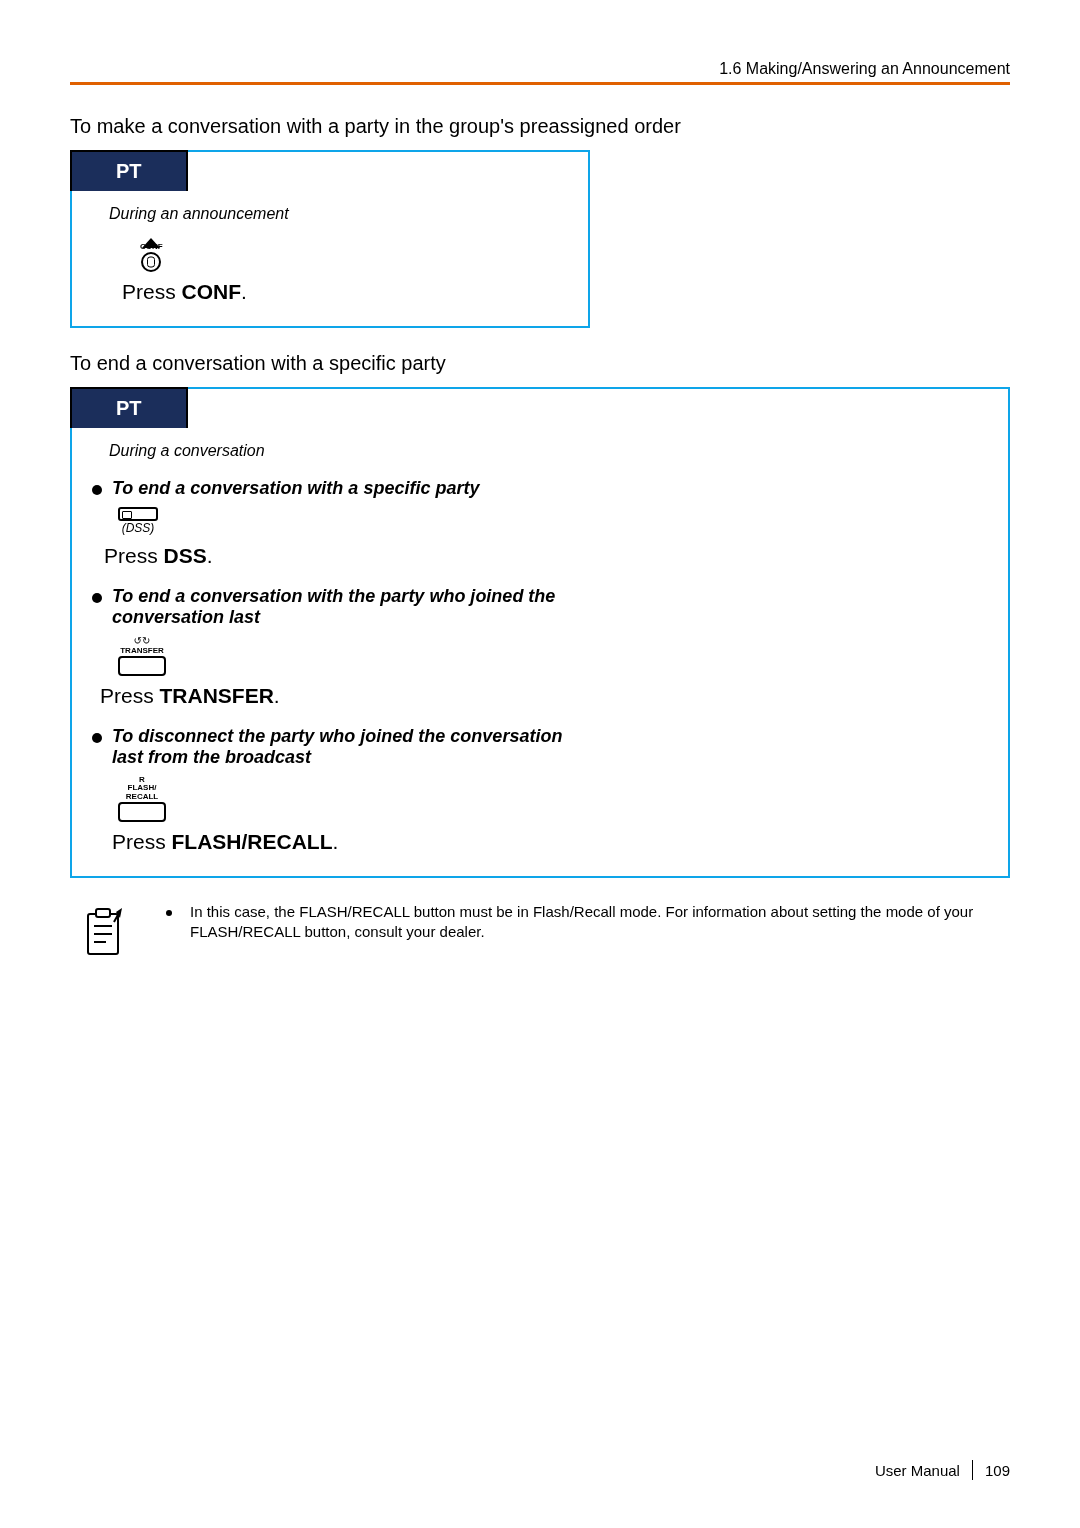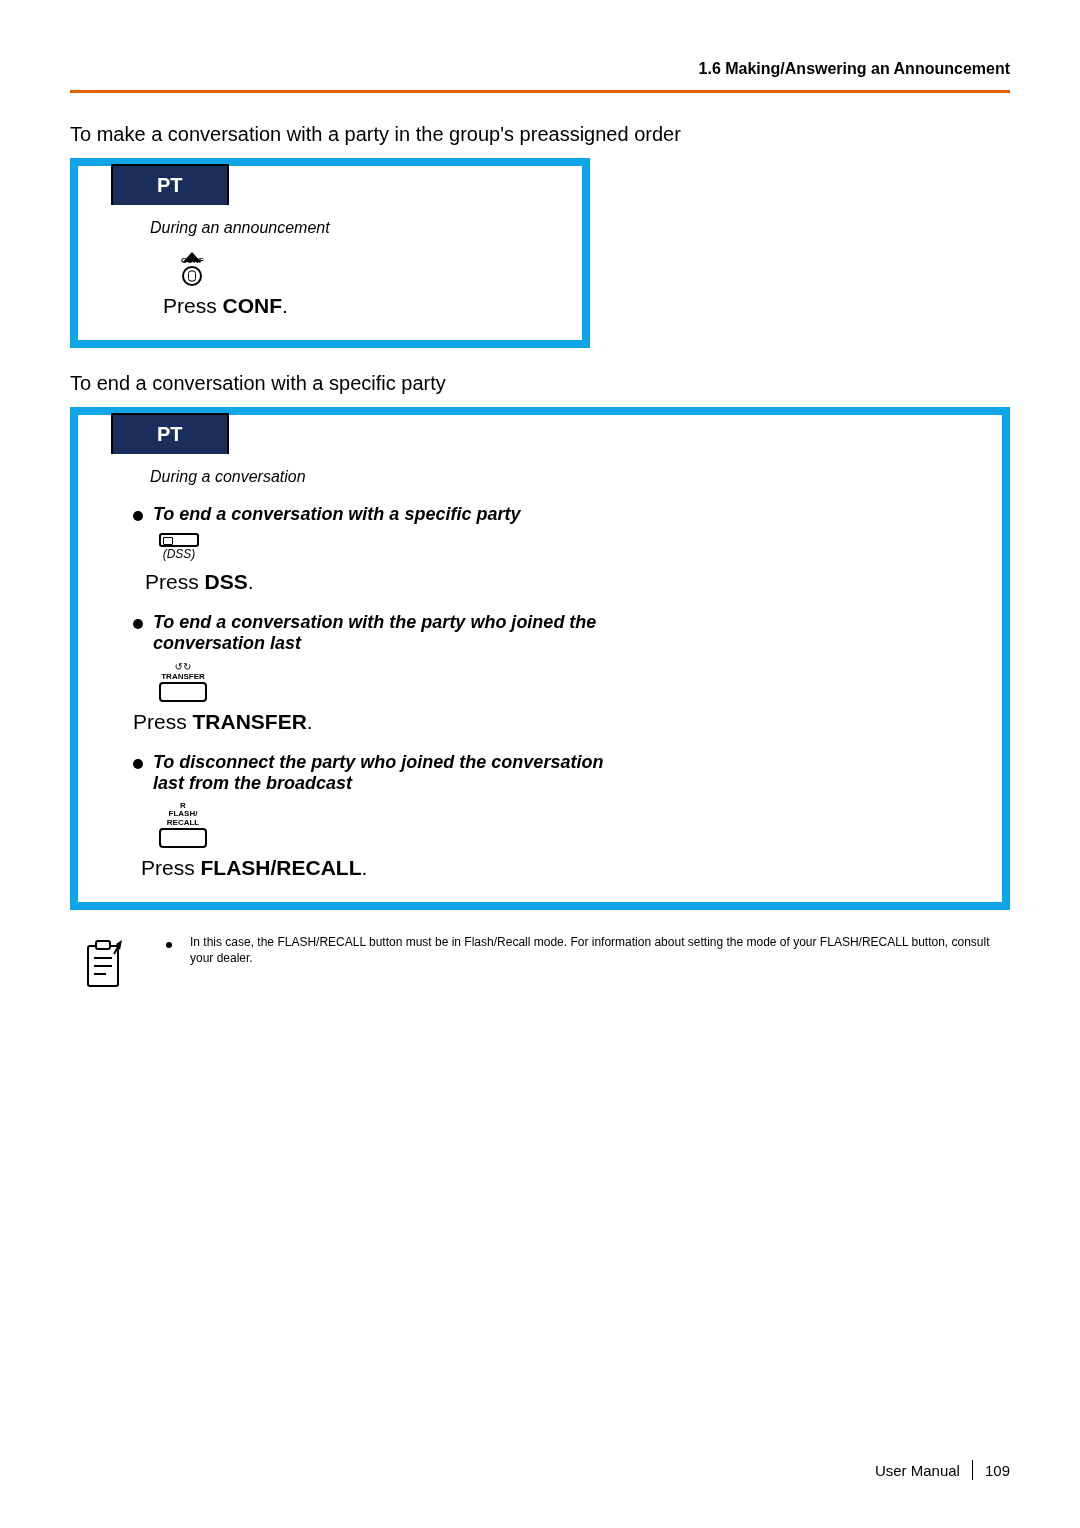--- a/index.html
+++ b/index.html
@@ -11,36 +11,35 @@
     color: #000;
     width: 1080px;
     height: 1528px;
     position: relative;
   }
   .page {
     padding: 60px 70px 0 70px;
   }
   .header-band {
     border-bottom: 3px solid #e06000;
-    padding-bottom: 12px;
+    padding-bottom: 4px;
     text-align: right;
-    font-weight: bold;
+    font-weight: normal;
     font-size: 16px;
     margin-bottom: 30px;
   }
   .section-heading {
     font-weight: normal;
     font-size: 20px;
     margin: 18px 0 12px 0;
   }
   .procedure-box {
-    border: 8px solid #0ea5e9;
+    border: 2px solid #0ea5e9;
     margin: 10px 0 24px 0;
     background: #fff;
-    padding-left: 35px;
   }
   .procedure-box.narrow {
     width: 520px;
   }
   .pt-tab {
     display: inline-block;
     background: #1b2e5b;
     color: #fff;
     font-weight: bold;
     font-size: 20px;
@@ -190,21 +189,21 @@
     margin-top: 14px;
   }
   .note-icon-col {
     width: 90px;
     flex: 0 0 auto;
     padding-top: 4px;
     padding-left: 12px;
   }
   .clipboard-svg { width: 46px; height: 56px; }
   .note-text-col {
-    font-size: 12px;
+    font-size: 15px;
     line-height: 1.35;
     padding-left: 6px;
   }
   .note-bullet {
     display: flex;
   }
   .note-bullet-dot {
     width: 6px; height: 6px;
     background: #000;
     border-radius: 50%;
@@ -286,39 +285,39 @@
         <span class="bullet-dot"></span>
         <span style="max-width:480px;font-style:italic;">To end a conversation with the party who joined the conversation last</span>
       </div>
       <div class="icon-block">
         <div class="transfer-icon">
           <div class="transfer-arrows">↺↻</div>
           <div class="transfer-top">TRANSFER</div>
           <div class="key-btn"></div>
         </div>
       </div>
-      <div class="press-line" style="margin-left:0;">
+      <div class="press-line" style="margin-left:8px;">
         <span>Press </span><span class="strong">TRANSFER</span><span>.</span>
       </div>
 
       <div class="bullet-title">
         <span class="bullet-dot"></span>
         <span style="max-width:480px;">To disconnect the party who joined the conversation last from the broadcast</span>
       </div>
       <div class="icon-block">
         <div class="flash-icon">
           <div class="flash-top">
             <div>R</div>
             <div>FLASH/</div>
             <div>RECALL</div>
           </div>
           <div class="key-btn"></div>
         </div>
       </div>
-      <div class="press-line" style="margin-left:8px;">
+      <div class="press-line" style="margin-left:20px;">
         <span>Press </span><span class="strong">FLASH/RECALL</span><span>.</span>
       </div>
     </div>
   </div>
 
   <div class="note-row">
     <div class="note-icon-col">
       <svg class="clipboard-svg" viewBox="0 0 46 56">
         <rect x="6" y="8" width="30" height="40" rx="2" ry="2" fill="none" stroke="#000" stroke-width="2"></rect>
         <rect x="14" y="3" width="14" height="8" rx="2" fill="#fff" stroke="#000" stroke-width="2"></rect>

